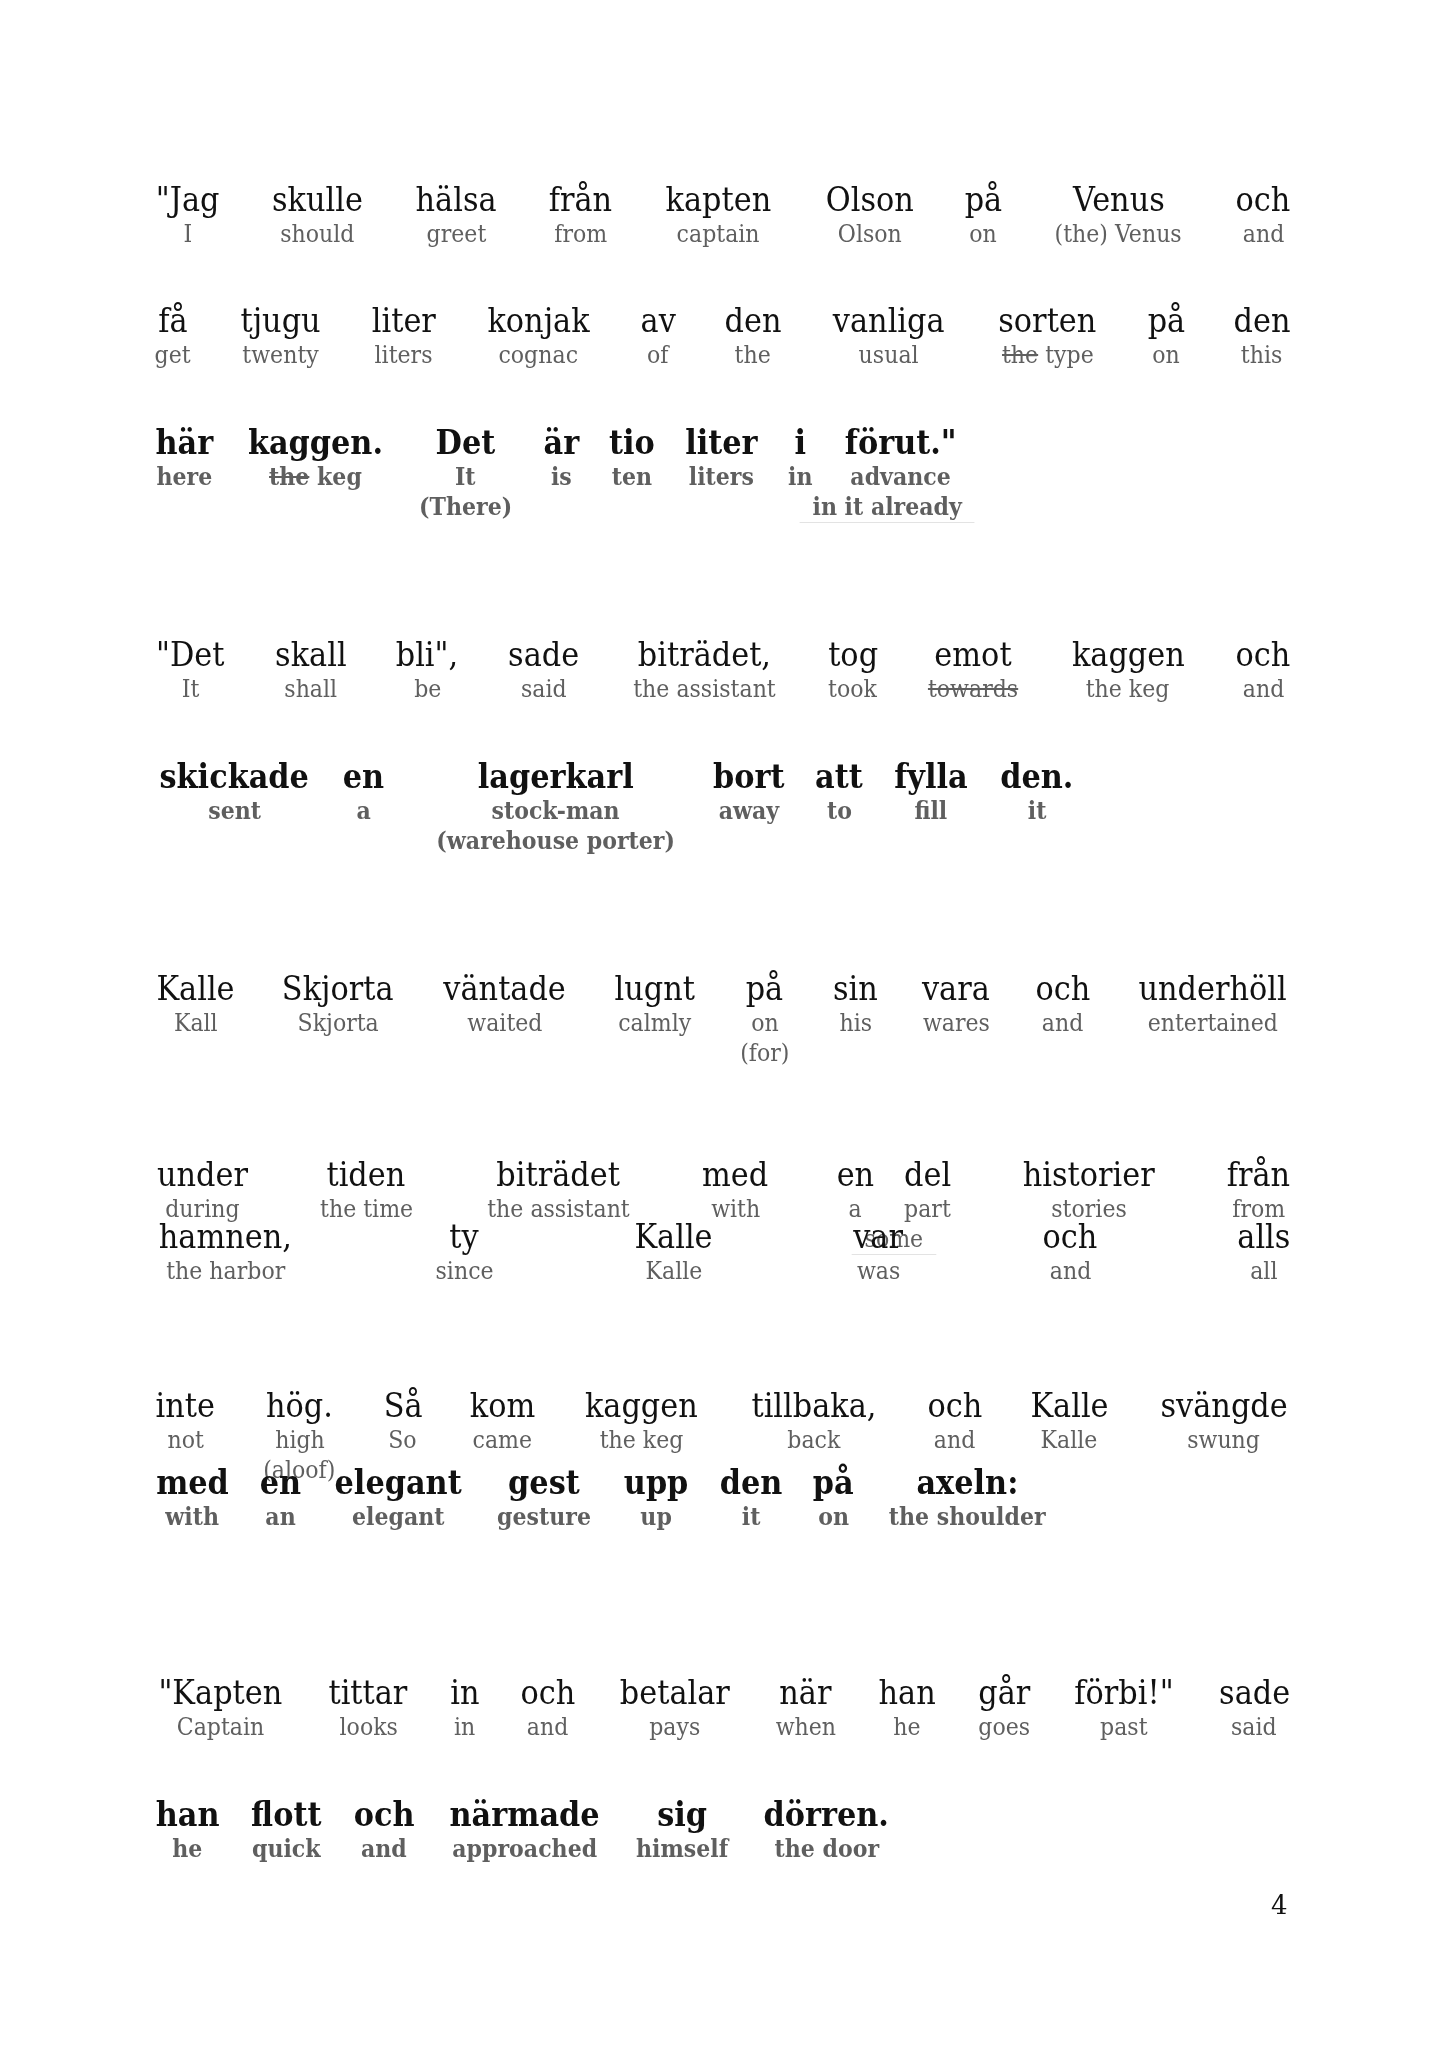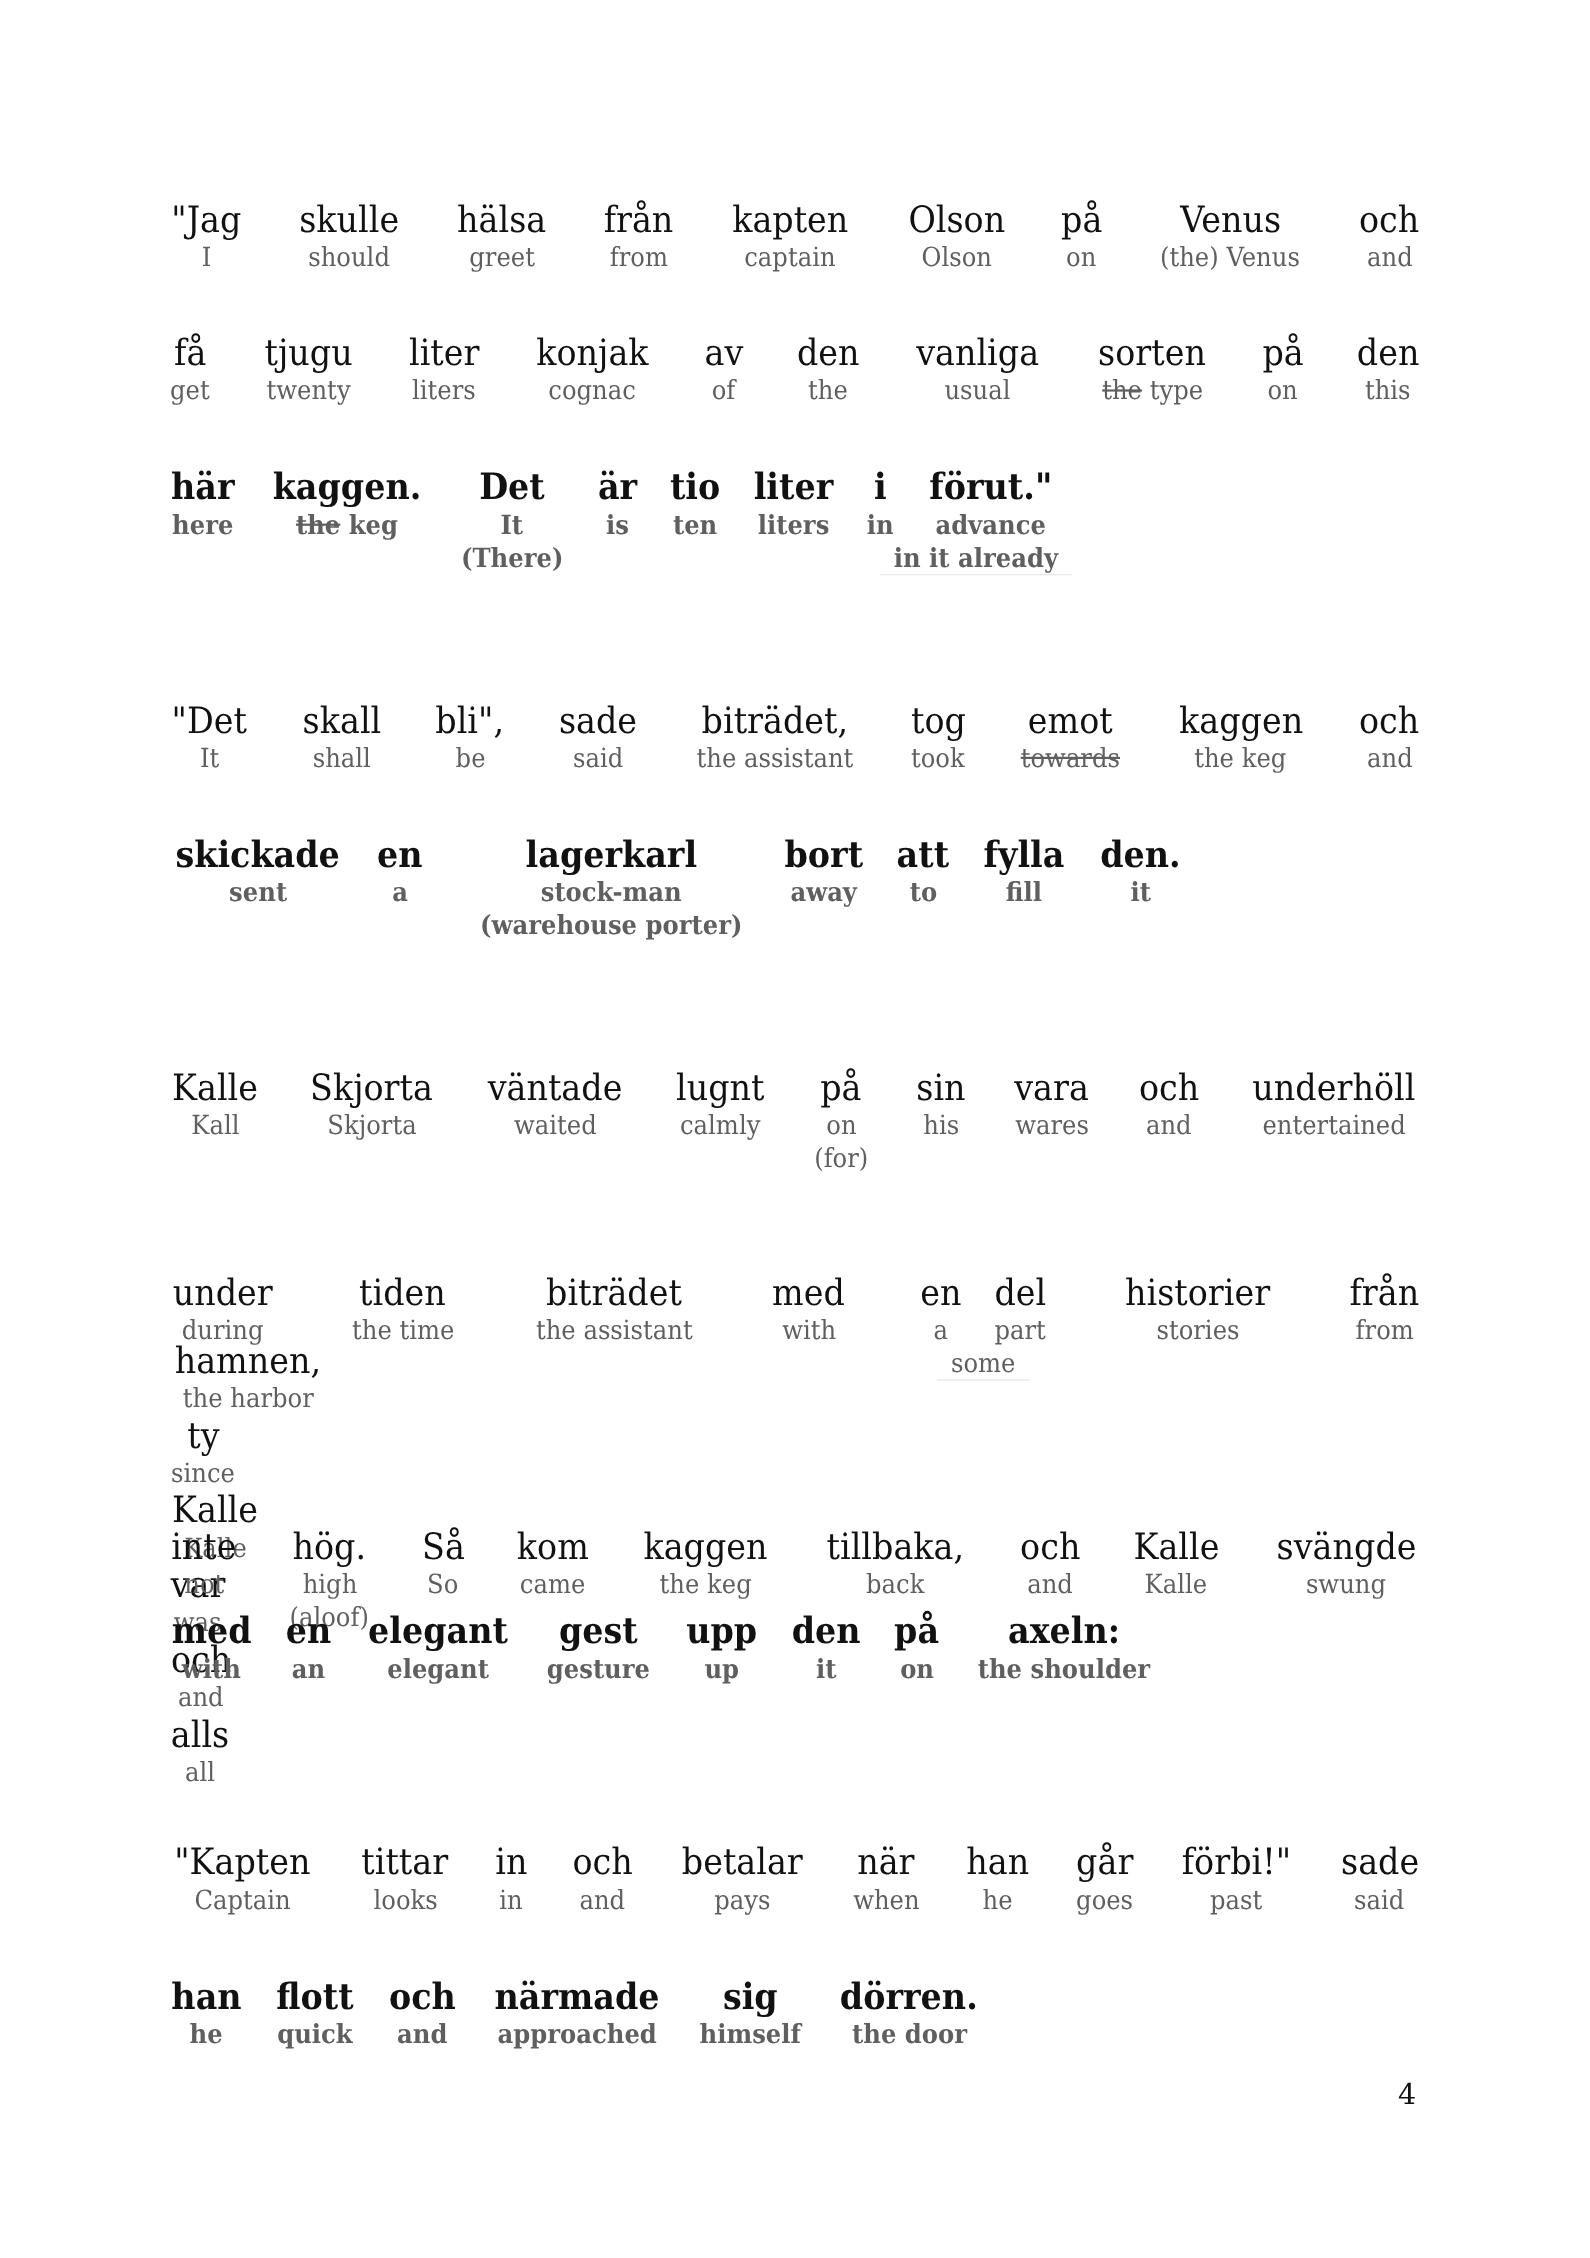--- a/index.html
+++ b/index.html
@@ -295,21 +295,21 @@
     <div class="word">
         <span class="sw">historier</span>
         <span class="gl">stories</span>
       </div>
     <div class="word">
         <span class="sw">från</span>
         <span class="gl">from</span>
       </div>
   </div>
 
-  <div class="line full" style="top:1218px;flex-direction:column;">
+  <div class="line full" style="top:1218px;">
     <div class="word">
         <span class="sw">hamnen,</span>
         <span class="gl">the harbor</span>
       </div>
     <div class="word">
         <span class="sw">ty</span>
         <span class="gl">since</span>
       </div>
     <div class="word">
         <span class="sw">Kalle</span>

